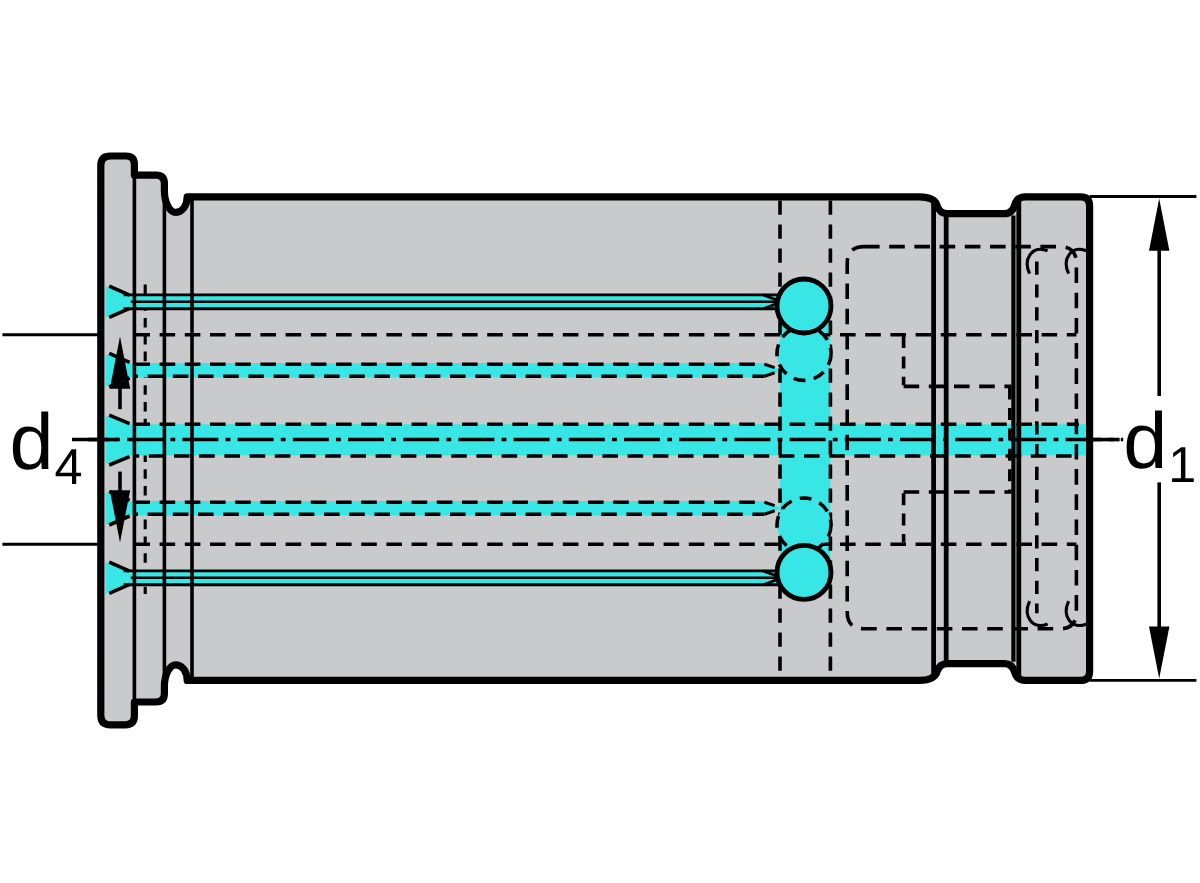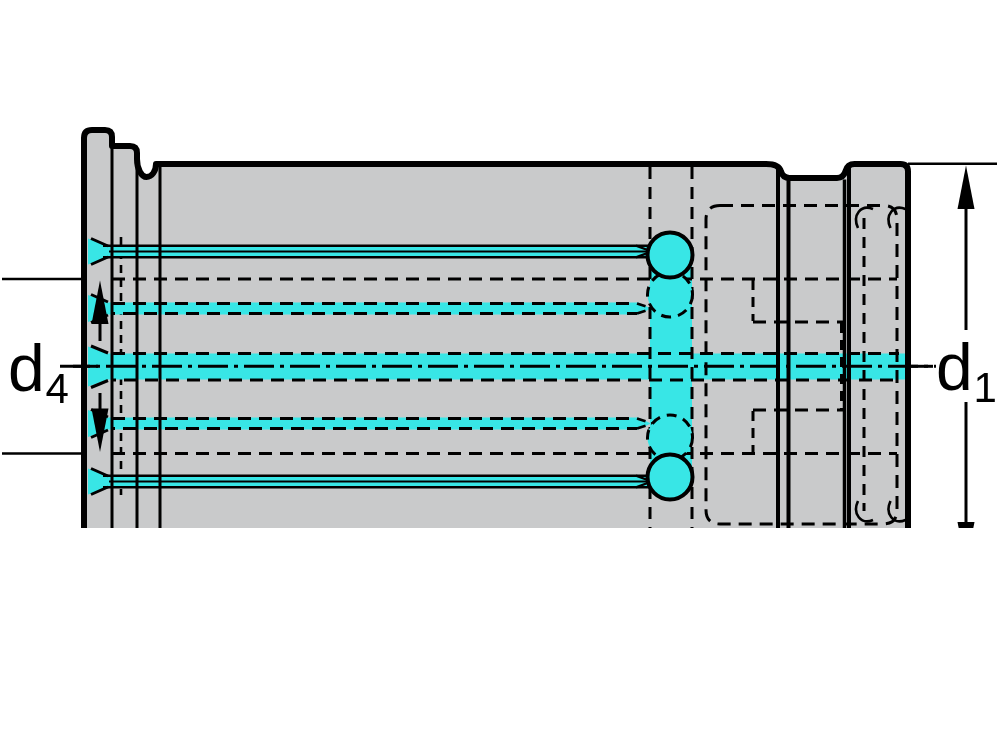--- a/index.html
+++ b/index.html
@@ -1,16 +1,16 @@
 <!DOCTYPE html>
 <html style="--color-background: #ffffff; --color-body_fill: #c9cacb; --color-outline: #000000; --color-coolant: #38e6e6;"><head>
 <meta charset="utf-8">
 <style>
   html,body{margin:0;padding:0;background:#fff;}
-  .stage{width:1000px;height:528px;position:relative;background:var(--color-background,#ffffff);}
+  .stage{width:1000px;height:736px;position:relative;background:var(--color-background,#ffffff);}
   svg{display:block;}
   .bg{fill:var(--color-background,#ffffff);}
   .body-fill{fill:var(--color-body_fill,#c9cacb);stroke:var(--color-outline,#000);stroke-width:6;stroke-linejoin:round;}
   .cyan{fill:var(--color-coolant,#38e6e6);stroke:none;}
   .ln{stroke:var(--color-outline,#000);fill:none;}
   .ball{fill:var(--color-coolant,#38e6e6);stroke:var(--color-outline,#000);}
   .arrow{fill:var(--color-outline,#000);stroke:none;}
   .lbl{font-family:"Liberation Sans","DejaVu Sans",sans-serif;font-size:66px;fill:var(--color-outline,#000);}
   .sub{font-size:42px;}
 </style>

